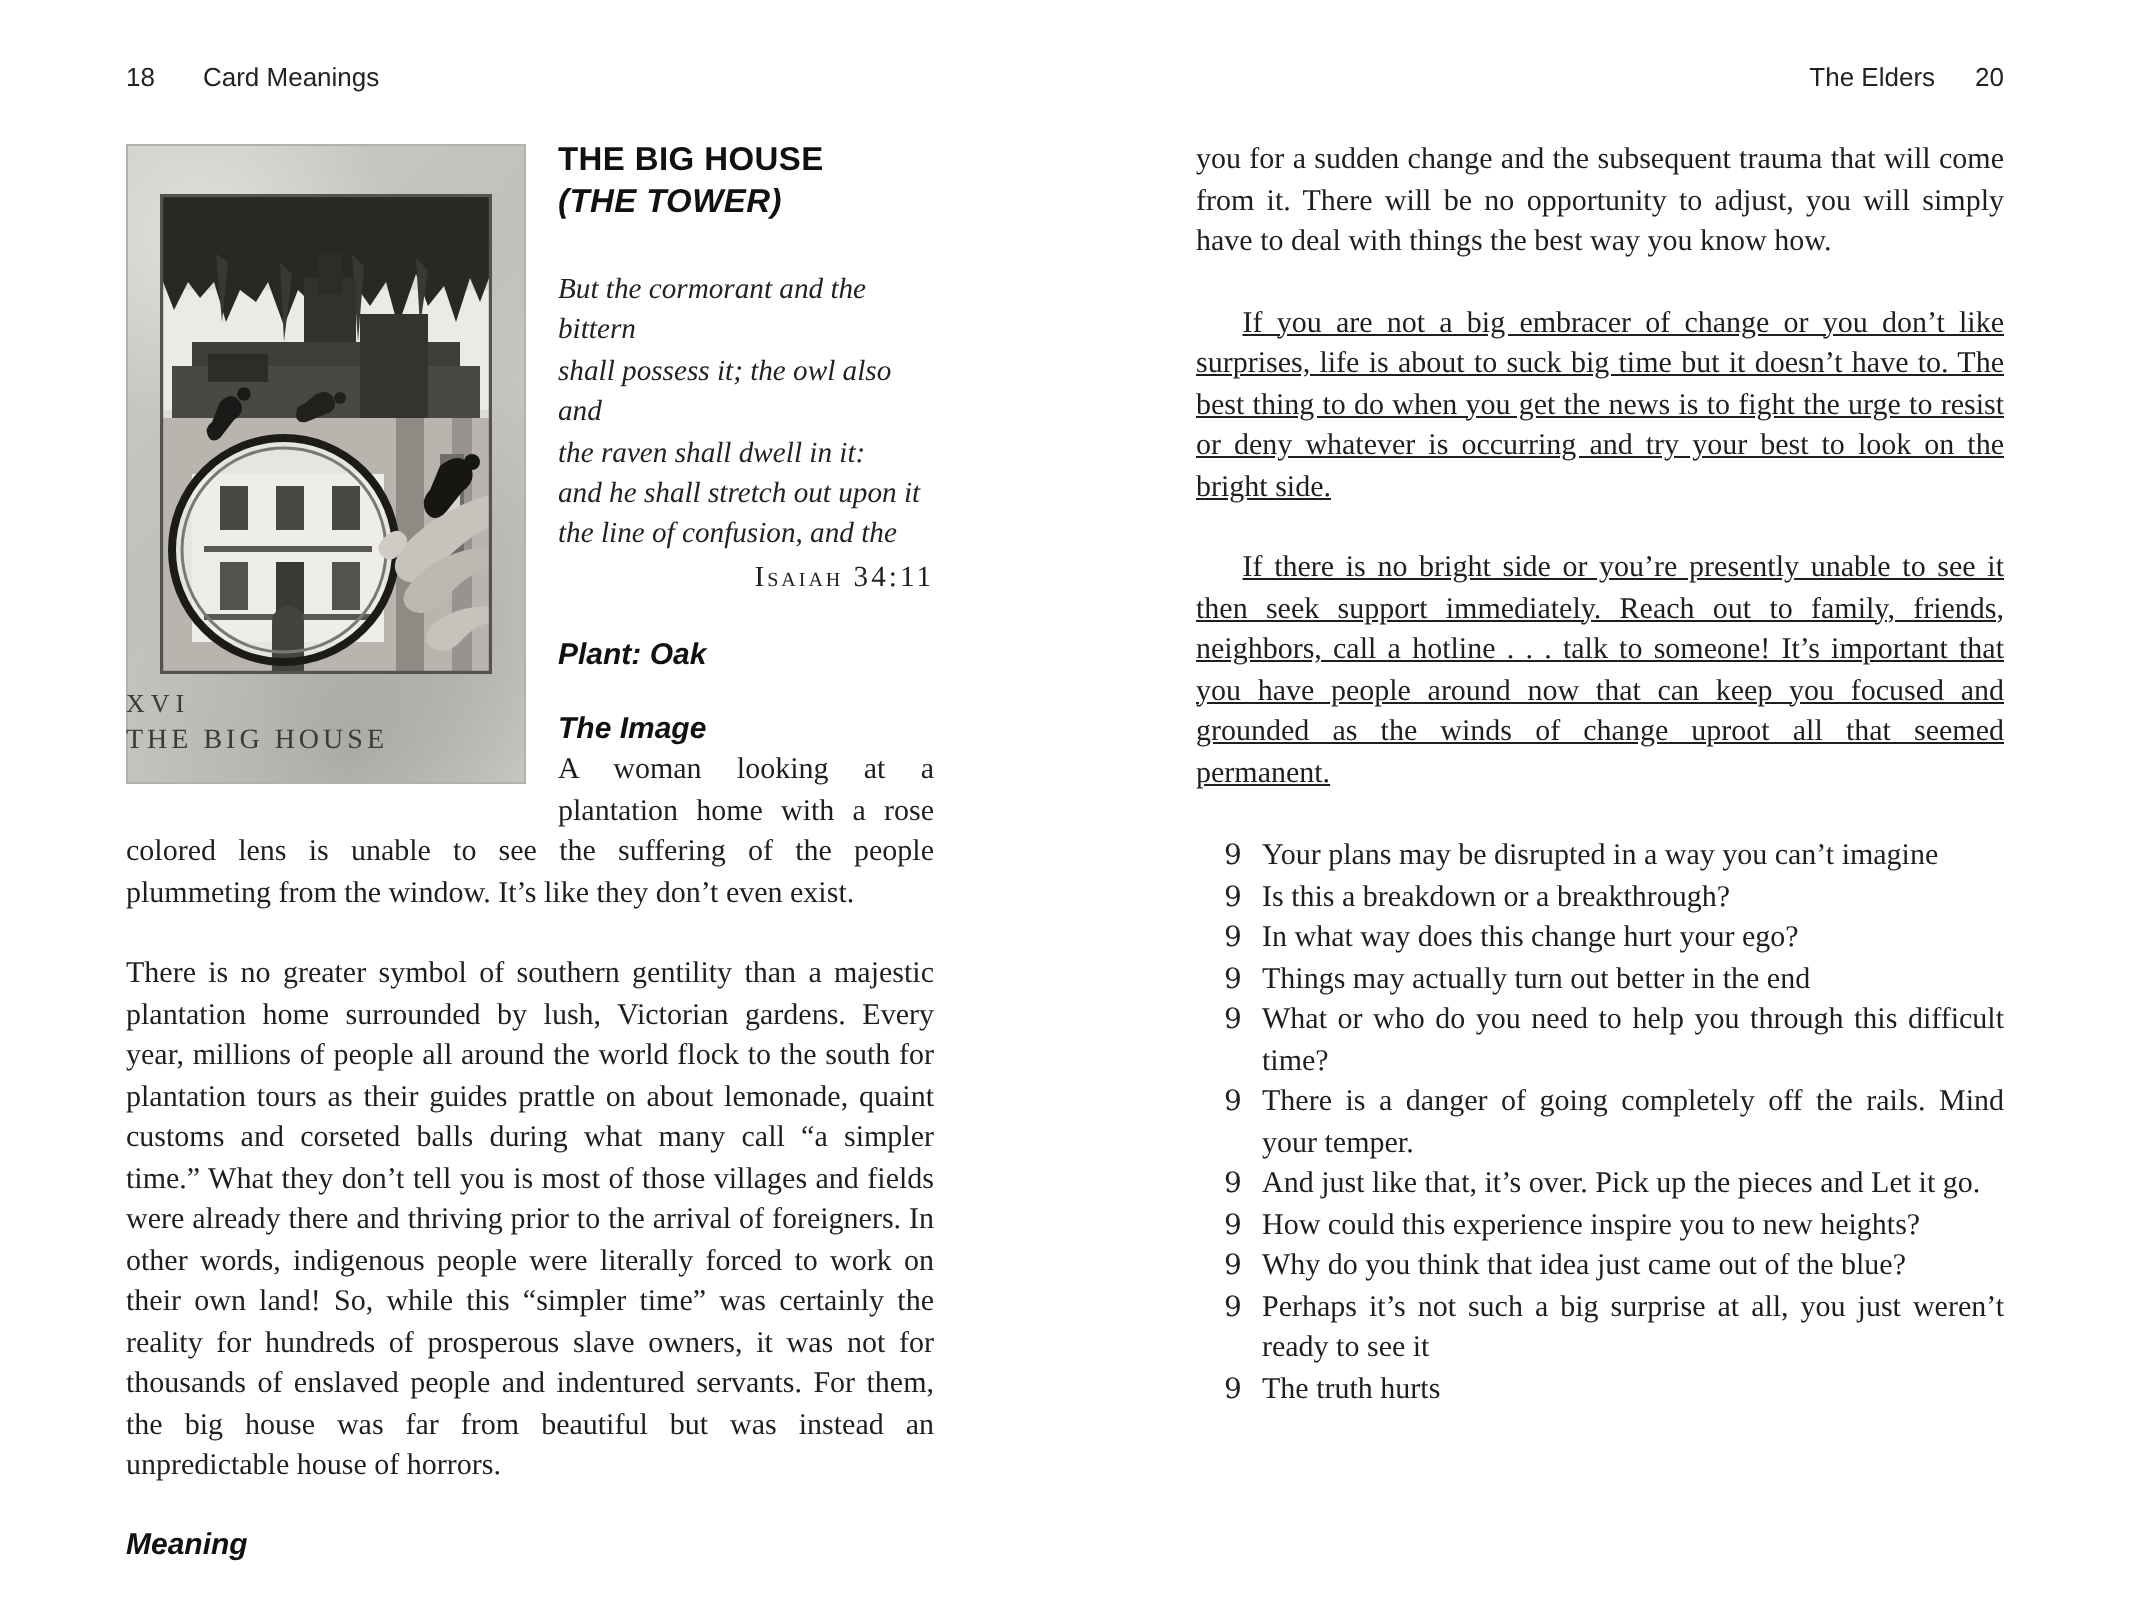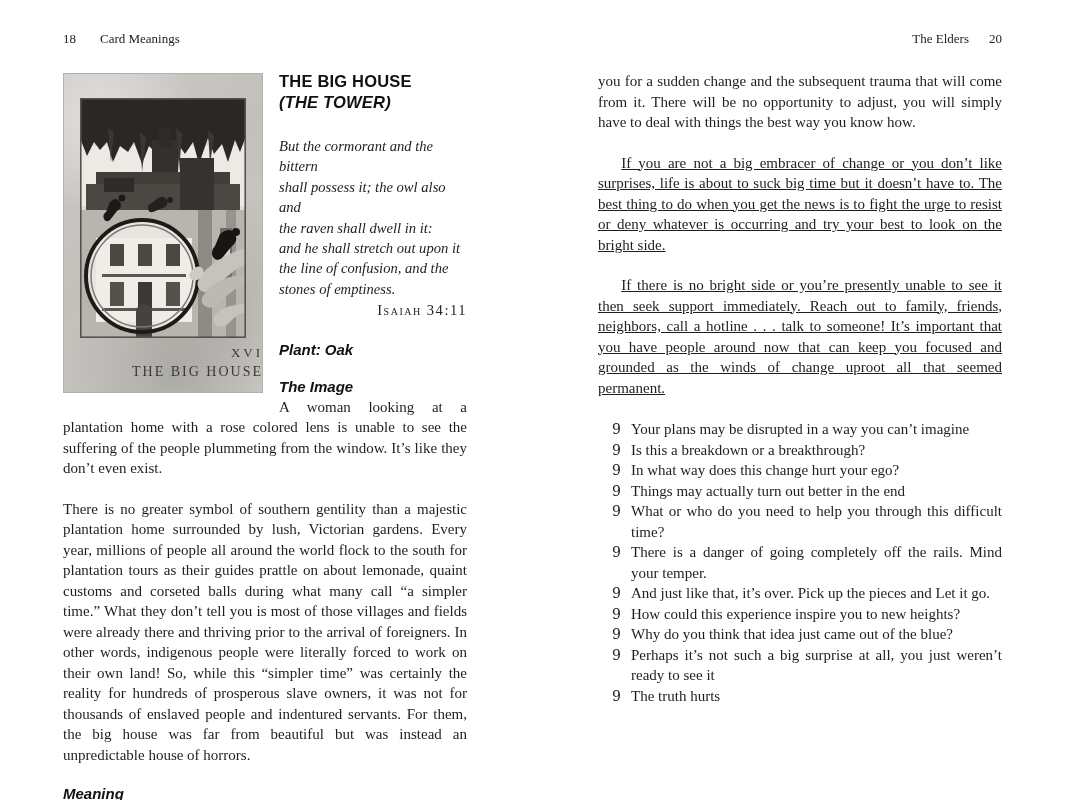--- a/index.html
+++ b/index.html
@@ -7,40 +7,40 @@
   .spread {
     position:relative; width:1066px; height:800px; background:#ffffff;
     color:#1e1e1e; font-family:"Liberation Serif", serif;
   }
   .page { position:absolute; top:31px; width:404px; }
   .page-left  { left:63px; }
   .page-right { left:598px; }
 
   .running-head {
     display:flex; align-items:baseline;
-    font-family:Liberation Serif, serif; font-size:13px; color:#222;
+    font-family:Liberation Sans, sans-serif; font-size:13px; color:#222;
     margin-bottom:24px;
   }
   .running-head.rh-left  { justify-content:flex-start; gap:24px; }
   .running-head.rh-right { justify-content:flex-end;  gap:20px; }
 
   
   .card-figure {
     float:left; width:200px; height:320px; margin:2px 16px 16px 0;
     background:
       radial-gradient(circle at 20% 15%, rgba(255,255,255,.45), rgba(255,255,255,0) 30%),
       radial-gradient(circle at 80% 70%, rgba(120,118,112,.25), rgba(120,118,112,0) 40%),
       radial-gradient(circle at 55% 95%, rgba(110,108,100,.3), rgba(110,108,100,0) 35%),
       linear-gradient(135deg,#cdcbc7 0%,#c2c0bb 45%,#cfcdc9 100%);
     position:relative; box-shadow:inset 0 0 0 1px #b3b1ac;
   }
   .card-scene { position:absolute; left:17px; top:25px; width:166px; height:240px; }
   .card-caption {
-    position:absolute; left:0; right:0; top:272px; text-align:right;
-    font-family:"Liberation Serif", serif; color:#3b3a37;padding-left:25px;
+    position:absolute; left:0; right:0; top:272px; text-align:left;
+    font-family:"Liberation Serif", serif; color:#3b3a37;
   }
   .card-caption .numeral { font-size:13px; letter-spacing:3px; display:block; }
   .card-caption .name    { font-size:14px; letter-spacing:2px; display:block; margin-top:3px; }
 
   .chapter-title {
     font-family:"Liberation Sans", sans-serif; font-weight:bold;
     font-size:16.5px; line-height:21px; letter-spacing:.2px; color:#111;
     margin-bottom:23px;
   }
   .chapter-title .subtitle { font-style:italic; }
@@ -157,21 +157,20 @@
       <span>THE BIG HOUSE</span><br>
       <span class="subtitle">(THE TOWER)</span>
     </h1>
 
     <div class="scripture">
       <span class="q-line">But the cormorant and the bittern</span>
       <span class="q-line">shall possess it; the owl also and</span>
       <span class="q-line">the raven shall dwell in it:</span>
       <span class="q-line">and he shall stretch out upon it</span>
       <span class="q-line">the line of confusion, and the</span>
-      <span class="q-line">stones of emptiness.</span>
       <span class="attribution">Isaiah 34:11</span>
     </div>
 
     <h2 class="mini-heading mh-plant">Plant: Oak</h2>
 
     <h2 class="mini-heading mh-image">The Image</h2>
     <p class="body">A woman looking at a plantation home with a rose colored lens is unable to see the suffering of the people plummeting from the window. It’s like they don’t even exist.</p>
 
     <p class="body">There is no greater symbol of southern gentility than a majestic plantation home surrounded by lush, Victorian gardens. Every year, millions of people all around the world flock to the south for plantation tours as their guides prattle on about lemonade, quaint customs and corseted balls during what many call “a simpler time.” What they don’t tell you is most of those villages and fields were already there and thriving prior to the arrival of foreigners. In other words, indigenous people were literally forced to work on their own land! So, while this “simpler time” was certainly the reality for hundreds of prosperous slave owners, it was not for thousands of enslaved people and indentured servants. For them, the big house was far from beautiful but was instead an unpredictable house of horrors.</p>
 

